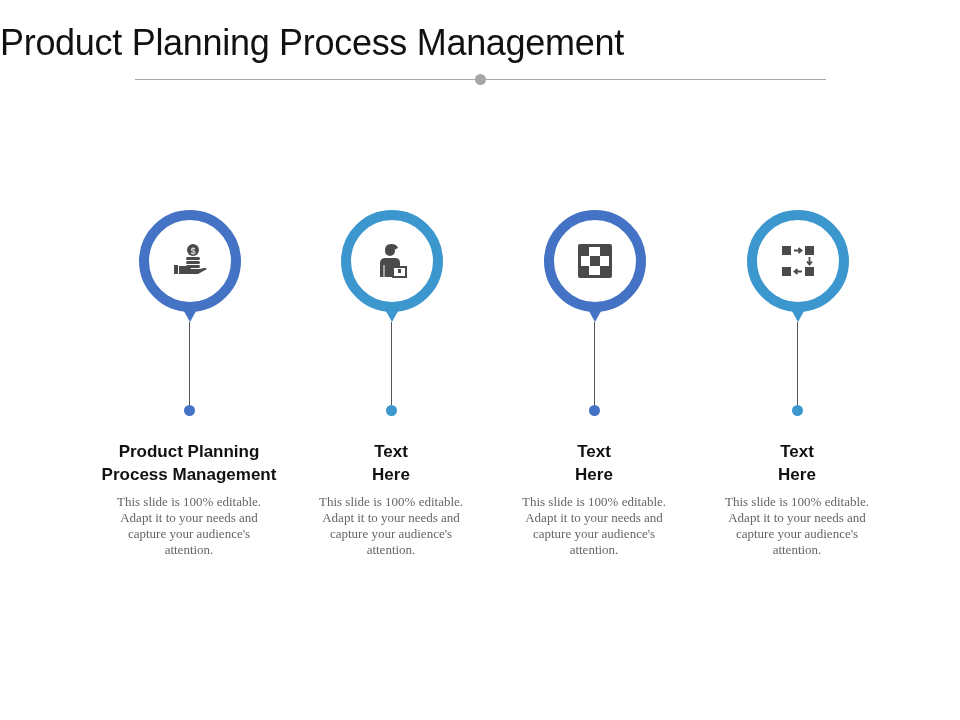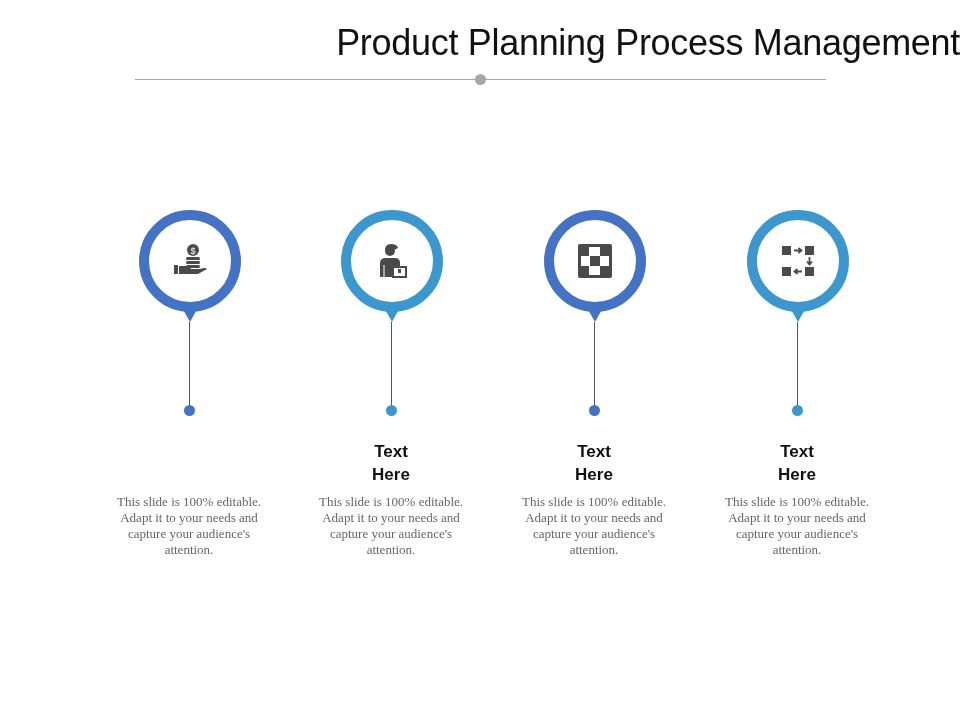--- a/index.html
+++ b/index.html
@@ -1,17 +1,17 @@
 <!DOCTYPE html>
 <html><head>
 <meta charset="utf-8">
 <style>
   html, body { margin:0; padding:0; background:#ffffff; }
   body { width:960px; height:720px; position:relative; overflow:hidden; font-family:"Liberation Sans", sans-serif; }
-  .title { position:absolute; top:22px; left:0; width:960px; text-align:right; font-size:36px; color:#111; letter-spacing:-0.3px; }
+  .title { position:absolute; top:22px; left:0; width:960px; text-align:left; font-size:36px; color:#111; letter-spacing:-0.3px; }
   .rule { position:absolute; top:79px; left:135px; width:691px; height:1px; background:#a6a6a6; }
   .rule-dot { position:absolute; top:74px; left:475px; width:11px; height:11px; border-radius:50%; background:#a6a6a6; }
   .step { position:absolute; top:210px; width:200px; }
   .pin { position:absolute; left:50px; top:0; width:102px; height:102px; }
   .ring { position:absolute; left:0; top:0; width:102px; height:102px; border-radius:50%; box-sizing:border-box; border:10px solid; background:#fff; }
   .tip { position:absolute; left:41px; top:94px; width:0; height:0; border-left:10px solid transparent; border-right:10px solid transparent; border-top:18px solid; }
   .icon { position:absolute; left:31px; top:31px; width:40px; height:40px; }
   .stem { position:absolute; left:100px; top:112px; width:1px; height:88px; background:#555; }
   .dot { position:absolute; left:95px; top:195px; width:11px; height:11px; border-radius:50%; }
   .head { position:absolute; top:230px; left:0; width:200px; text-align:center; font-weight:bold; font-size:17px; line-height:23px; color:#111; }
@@ -34,20 +34,22 @@
       <rect x="16" y="16" width="14" height="3" rx="1.5" fill="#4a4a4a"></rect>
       <rect x="16" y="20" width="14" height="3" rx="1.5" fill="#4a4a4a"></rect>
       <rect x="16" y="24" width="14" height="3" rx="1.5" fill="#4a4a4a"></rect>
       <rect x="4" y="24" width="4" height="9" fill="#4a4a4a"></rect>
       <path d="M9 25 L17 25 Q20 25 21 28 L30 28 Q36 26 37 28 L28 33 L9 33 Z" fill="#4a4a4a"></path>
     </svg>
   </div>
   <div class="stem"></div>
   <div class="dot" style="background:#4472c4"></div>
   <div class="head">
+    <div>Product Planning</div>
+    <div>Process Management</div>
   </div>
   <div class="desc">This slide is 100% editable. Adapt it to your needs and capture your audience's attention.</div>
 </div>
 
 <div class="step" style="left:291px">
   <div class="pin">
     <div class="tip" style="border-top-color:#3d97cf"></div>
     <div class="ring" style="border-color:#3d97cf"></div>
     <svg class="icon" viewBox="0 0 40 40">
       <path d="M13 9 Q13 3 19 3 Q25 3 26 7 L22 9 Z" fill="#4a4a4a"></path>

